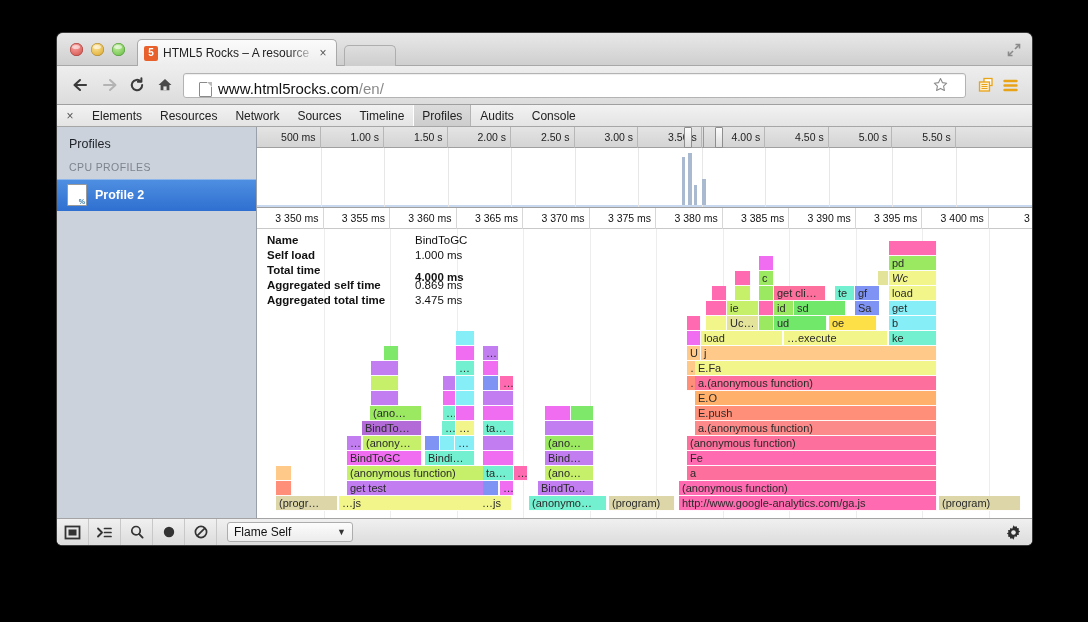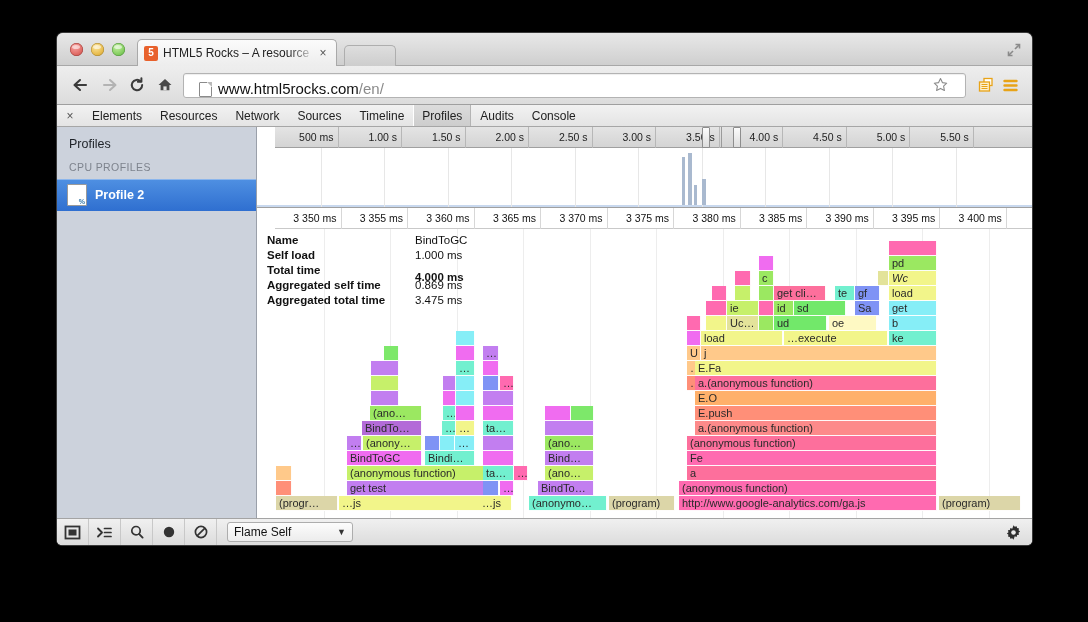--- a/index.html
+++ b/index.html
@@ -124,21 +124,20 @@
     font-size:7px; color:#37a; font-family:"Liberation Sans",sans-serif;
   }
 
   
   #main{ flex:1 1 auto; min-width:0; display:flex; flex-direction:column; background:#fff; }
 
   .ruler{
     height:21px; flex:0 0 auto; position:relative;
     background:linear-gradient(#e4e4e4,#d4d4d4);
     border-bottom:1px solid #a0a0a0;
-    margin-left:18px;
   }
   .ruler.lower{ background:#fff; border-bottom:1px solid #c9c9c9; }
   .ruler .tick{
     position:absolute; top:0; height:21px;
     border-right:1px solid #b7b7b7;
     font-size:10.5px; color:#222; text-align:right; padding-right:4px;
     line-height:21px; white-space:nowrap;
   }
   .ruler.lower .tick{ border-right:1px solid #d7d7d7; color:#111; }
 
@@ -444,21 +443,21 @@
             <div class="fr" style="left: 444px; width: 236px; top: 117px; background: rgb(255, 201, 138);">j</div>
             <div class="fr" style="left: 430px; width: 14px; top: 102px; background: rgb(240, 108, 240);"></div>
             <div class="fr" style="left: 444px; width: 82px; top: 102px; background: rgb(242, 245, 138);">load</div>
             <div class="fr" style="left: 527px; width: 104px; top: 102px; background: rgb(242, 245, 138);">…execute</div>
             <div class="fr" style="left: 632px; width: 48px; top: 102px; background: rgb(114, 240, 207);">ke</div>
             <div class="fr" style="left: 430px; width: 14px; top: 87px; background: rgb(255, 106, 176);"></div>
             <div class="fr" style="left: 449px; width: 21px; top: 87px; background: rgb(242, 245, 138);"></div>
             <div class="fr" style="left: 470px; width: 32px; top: 87px; background: rgb(227, 227, 154);">Uc…</div>
             <div class="fr" style="left: 502px; width: 15px; top: 87px; background: rgb(155, 232, 97);"></div>
             <div class="fr" style="left: 517px; width: 53px; top: 87px; background: rgb(114, 232, 106);">ud</div>
-            <div class="fr" style="left: 572px; width: 48px; top: 87px; background: #fef9c3;">oe</div>
+            <div class="fr" style="left: 572px; width: 48px; top: 87px; background: #fde047;">oe</div>
             <div class="fr" style="left: 632px; width: 48px; top: 87px; background: rgb(134, 238, 247);">b</div>
             <div class="fr" style="left: 449px; width: 21px; top: 72px; background: rgb(255, 106, 176);"></div>
             <div class="fr" style="left: 470px; width: 32px; top: 72px; background: rgb(198, 240, 106);">ie</div>
             <div class="fr" style="left: 502px; width: 15px; top: 72px; background: rgb(255, 106, 176);"></div>
             <div class="fr" style="left: 517px; width: 20px; top: 72px; background: rgb(155, 232, 97);">id</div>
             <div class="fr" style="left: 537px; width: 52px; top: 72px; background: rgb(114, 232, 106);">sd</div>
             <div class="fr" style="left: 598px; width: 25px; top: 72px; background: rgb(127, 147, 245);">Sa</div>
             <div class="fr" style="left: 632px; width: 48px; top: 72px; background: rgb(134, 238, 247);">get</div>
             <div class="fr" style="left: 455px; width: 15px; top: 57px; background: rgb(255, 106, 176);"></div>
             <div class="fr" style="left: 478px; width: 16px; top: 57px; background: rgb(198, 240, 106);"></div>

